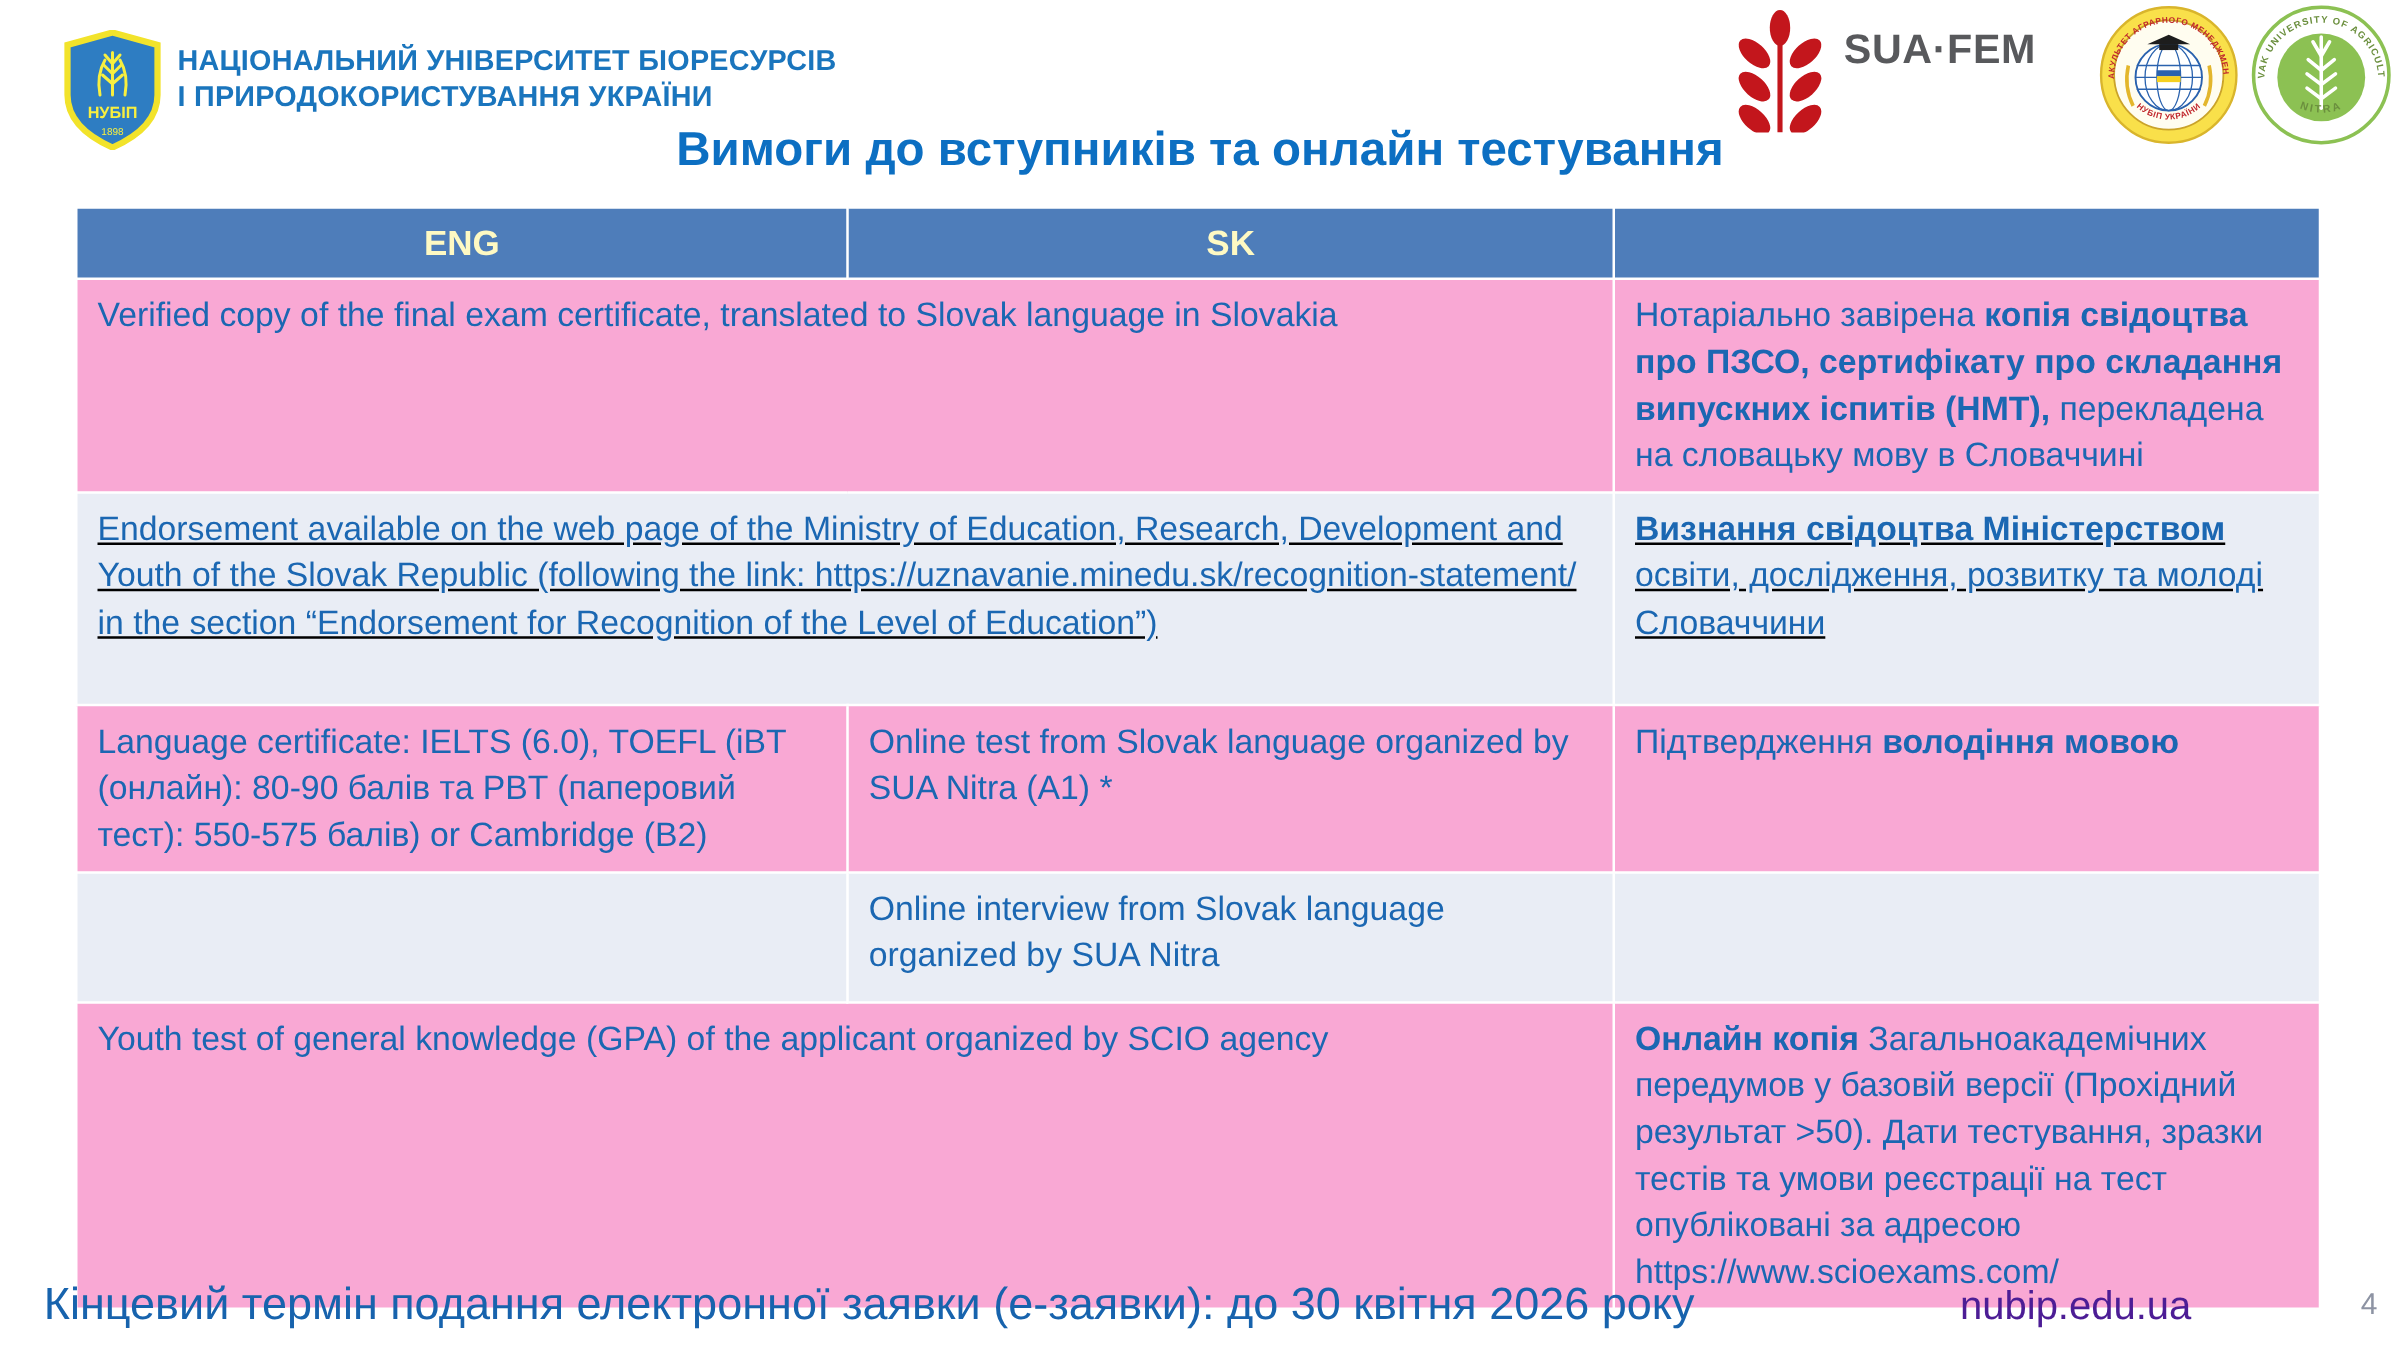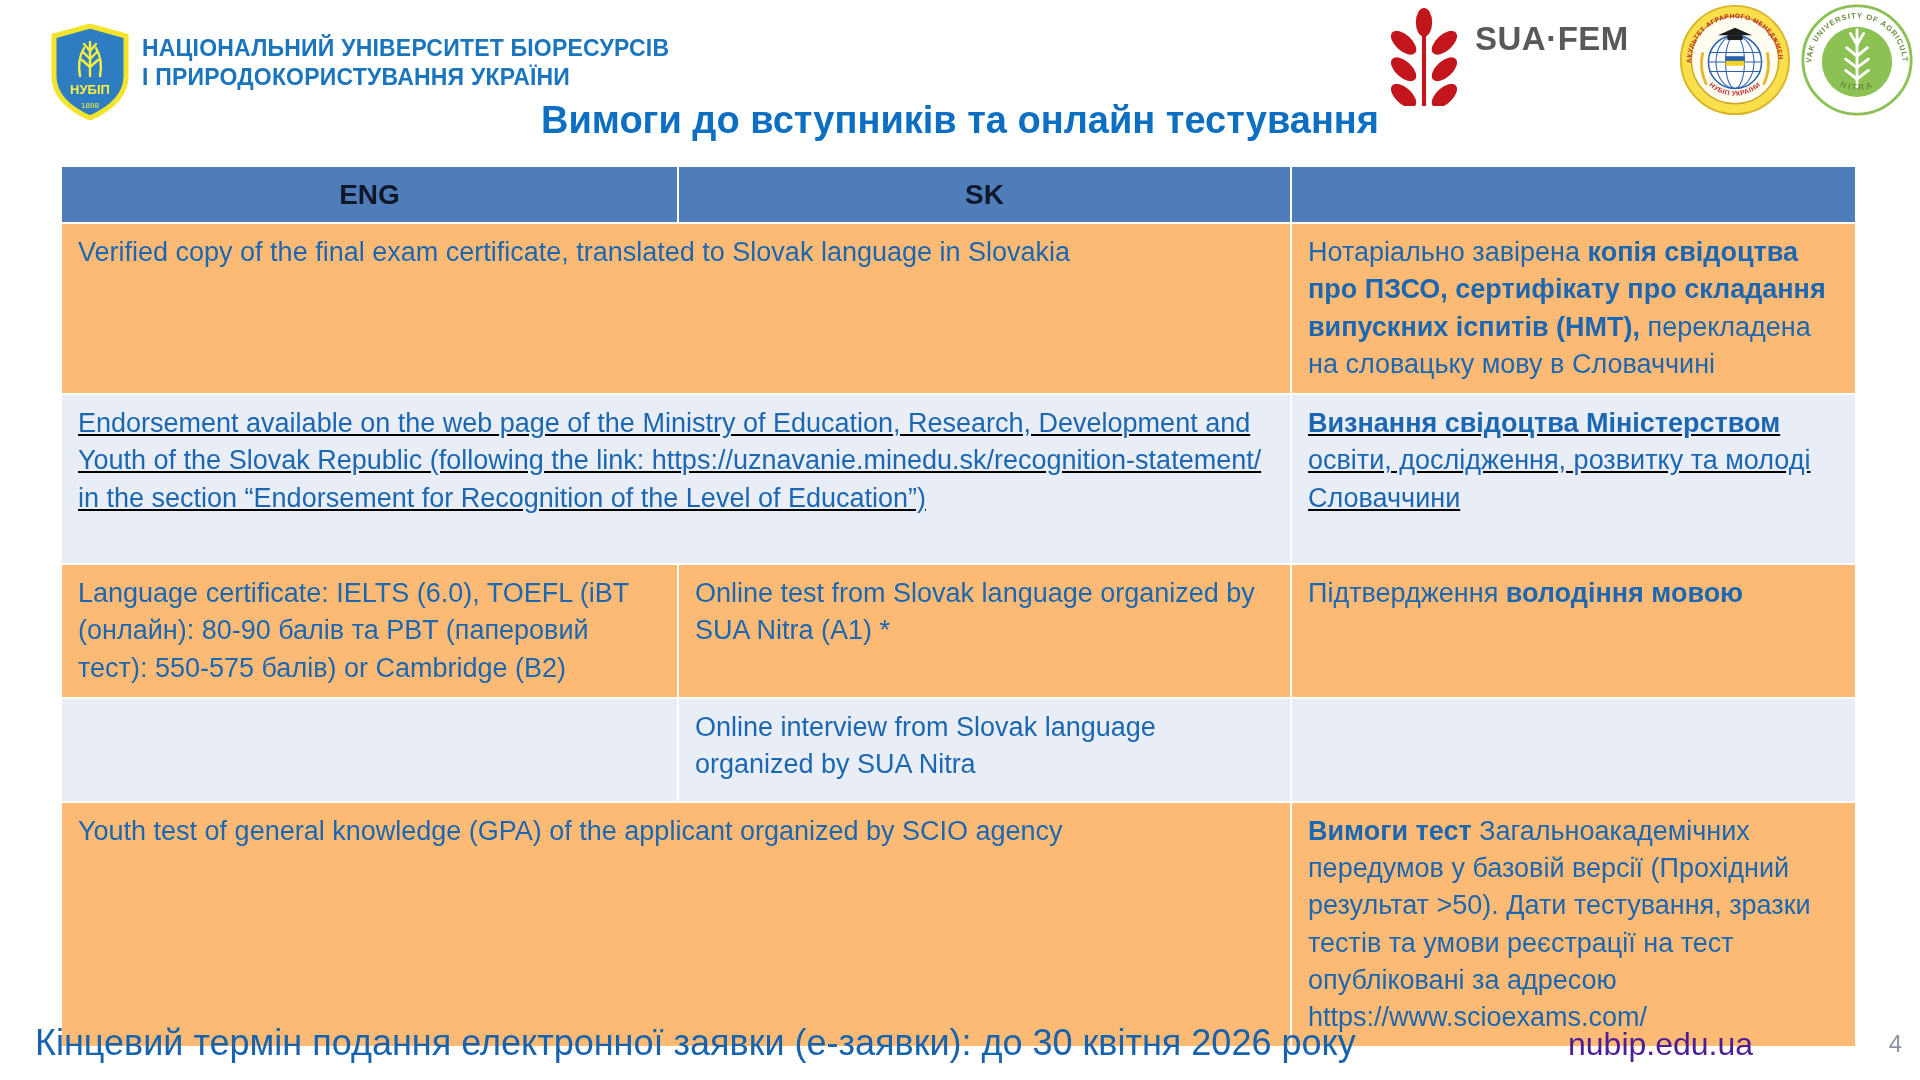--- a/index.html
+++ b/index.html
@@ -18,28 +18,28 @@
   .suafem-sub{font-size:17px;line-height:22px;color:#6e6f72;margin-top:4px;}
   .seal{position:absolute;top:3px;width:114px;height:114px;}
   .seal.agrarian{left:1678px;}
   .seal.nitra{left:1800px;}
   
   table.req{
     position:absolute;left:60px;top:165px;width:1795px;
     border-collapse:collapse;table-layout:fixed;
   }
   table.req th{
-    background:#4e7dba;color:#0f172a;font-weight:700;font-size:28px;
+    background:#4e7dba;color:#fef9c3;font-weight:700;font-size:28px;
     height:53px;border:2px solid #ffffff;text-align:center;vertical-align:middle;
   }
   table.req td{
     border:2px solid #ffffff;vertical-align:top;text-align:left;
     padding:10px 16px;font-size:27px;line-height:1.38;color:#1b67b2;
   }
-  tr.band-dark td{background:#fdba74;margin-top:11px;}
+  tr.band-dark td{background:#f9a8d4;margin-top:11px;}
   tr.band-light td{background:#e9edf5;}
   tr.r1{height:167px;} tr.r2{height:170px;text-decoration:underline;} tr.r3{height:124px;}
   tr.r4{height:104px;} tr.r5{height:222px;}
   
   .footer-deadline{position:absolute;left:35px;top:1022px;font-size:36px;color:#1763ad;text-align:center;}
   .footer-site{position:absolute;left:1568px;top:1026px;font-size:32px;color:#4c1d95;}
   .page-number{position:absolute;right:18px;top:1030px;font-size:24px;color:#8d93a3;}
 </style>
 </head>
 <body>
@@ -164,21 +164,21 @@
         <td><span>Online test from Slovak language organized by SUA Nitra (A1) *</span></td>
         <td><span>Підтвердження </span><span style="font-weight: 700;">володіння мовою</span></td>
       </tr>
       <tr class="band-light r4">
         <td></td>
         <td><span>Online interview from Slovak language organized by SUA Nitra</span></td>
         <td></td>
       </tr>
       <tr class="band-dark r5">
         <td colspan="2"><span>Youth test of general knowledge (GPA) of the applicant organized by SCIO agency</span></td>
-        <td><span style="font-weight: 700;">Вимоги тест </span><span>Загальноакадемічних передумов у базовій версії (Прохідний результат &gt;50). Дати тестування, зразки тестів та умови реєстрації на тест опубліковані за адресою https://www.scioexams.com/</span></td>
+        <td><span style="font-weight: 700;">Онлайн копія </span><span>Загальноакадемічних передумов у базовій версії (Прохідний результат &gt;50). Дати тестування, зразки тестів та умови реєстрації на тест опубліковані за адресою https://www.scioexams.com/</span></td>
       </tr>
     </tbody>
   </table>
 
   <div class="footer-deadline">Кінцевий термін подання електронної заявки (е-заявки): до 30 квітня 2026 року</div>
   <div class="footer-site">nubip.edu.ua</div>
   <div class="page-number">4</div>
 
 </div>
 

